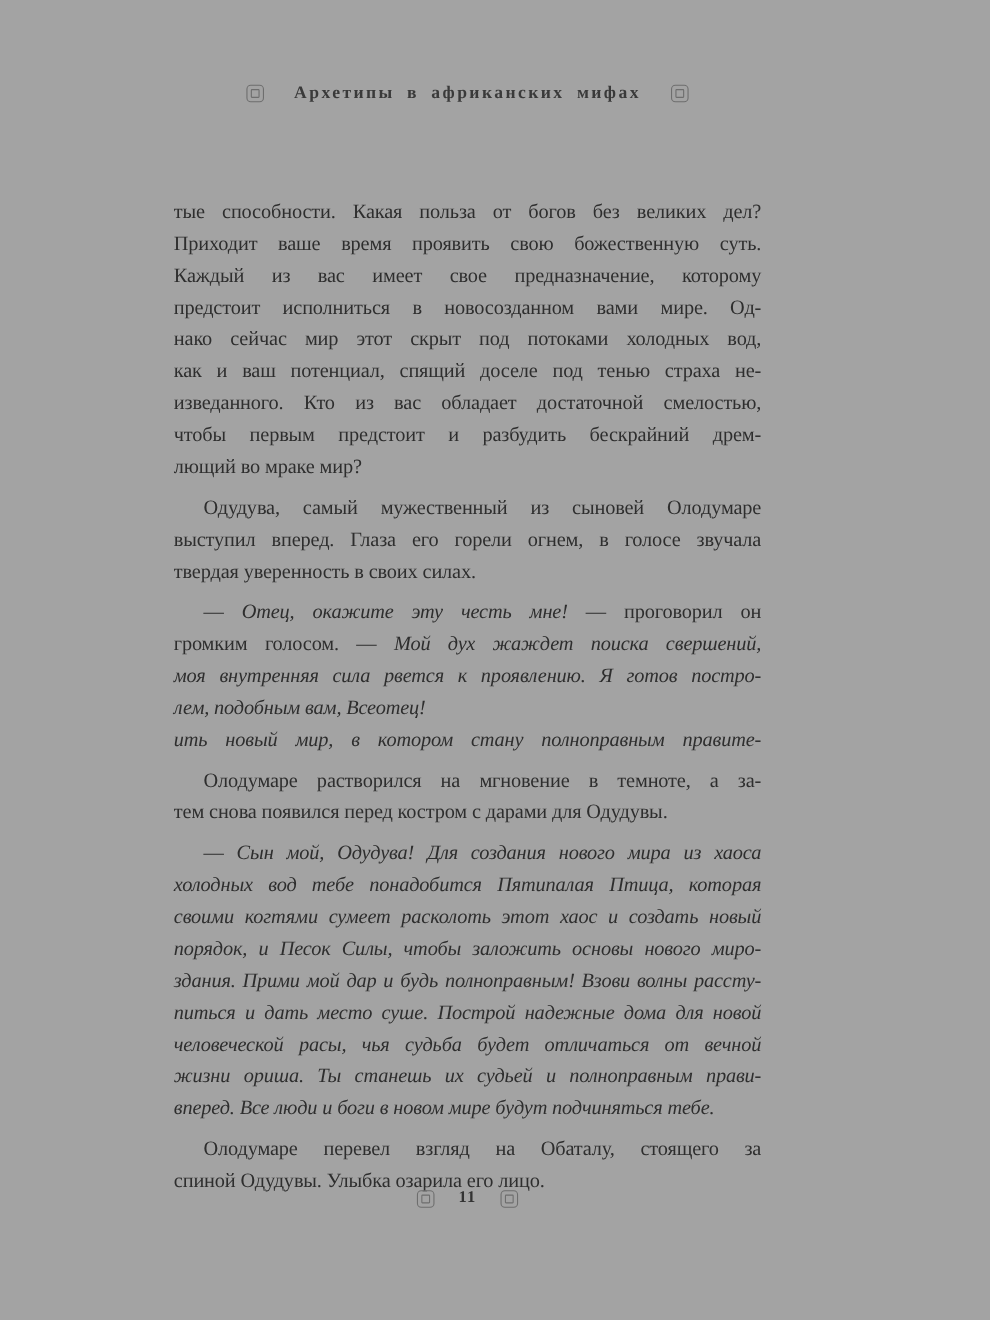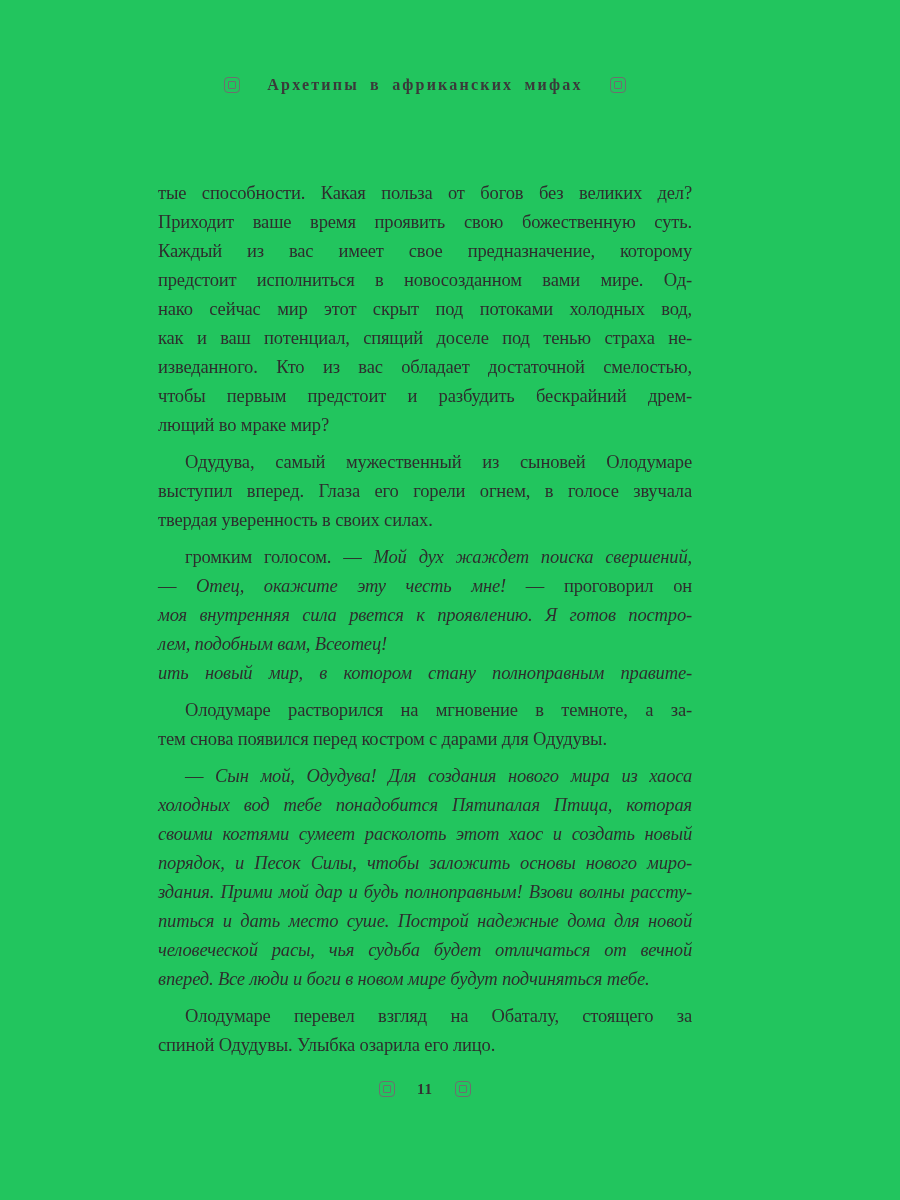--- a/index.html
+++ b/index.html
@@ -4,21 +4,21 @@
 <style>
   html, body {
     margin: 0;
     padding: 0;
     background: #ffffff;
   }
   .page {
     position: relative;
     width: 900px;
     height: 1200px;
-    background: #22c55e;
+    background: #a3a3a3;
     font-family: "Liberation Serif", "DejaVu Serif", serif;
     color: #2e2e2e;
     overflow: hidden;
   }
   
   .running-head {
     position: absolute;
     top: 76px;
     left: 158px;
     width: 534px;
@@ -82,21 +82,21 @@
     font-style: italic;
   }
   
   .page-footer {
     position: absolute;
     top: 1081px;
     left: 158px;
     width: 534px;
     display: flex;
     justify-content: center;
-    align-items: flex-start;
+    align-items: center;
     gap: 22px;
   }
   .page-number {
     font-weight: 700;
     font-size: 15px;
     letter-spacing: 1px;
     color: #333333;
   }
 </style>
 </head>
@@ -121,38 +121,39 @@
         <div class="line"><span class="run">изведанного. Кто из вас обладает достаточной смелостью,</span></div>
         <div class="line"><span class="run">чтобы первым предстоит и разбудить бескрайний дрем-</span></div>
         <div class="line last"><span class="run">лющий во мраке мир?</span></div>
       </div>
       <div class="paragraph indent">
         <div class="line"><span class="run">Одудува, самый мужественный из сыновей Олодумаре</span></div>
         <div class="line"><span class="run">выступил вперед. Глаза его горели огнем, в голосе звучала</span></div>
         <div class="line last"><span class="run">твердая уверенность в своих силах.</span></div>
       </div>
       <div class="paragraph indent">
+        <div class="line"><span class="run">— </span><span class="run italic">Отец, окажите эту честь мне!</span><span class="run"> — проговорил он</span></div>
         <div class="line"><span class="run">громким голосом. — </span><span class="run italic">Мой дух жаждет поиска свершений,</span></div>
-        <div class="line"><span class="run">— </span><span class="run italic">Отец, окажите эту честь мне!</span><span class="run"> — проговорил он</span></div>
         <div class="line"><span class="run italic">моя внутренняя сила рвется к проявлению. Я готов постро-</span></div>
         <div class="line last"><span class="run italic">лем, подобным вам, Всеотец!</span></div>
         <div class="line"><span class="run italic">ить новый мир, в котором стану полноправным правите-</span></div>
       </div>
       <div class="paragraph indent">
         <div class="line"><span class="run">Олодумаре растворился на мгновение в темноте, а за-</span></div>
         <div class="line last"><span class="run">тем снова появился перед костром с дарами для Одудувы.</span></div>
       </div>
       <div class="paragraph indent">
         <div class="line"><span class="run">— </span><span class="run italic">Сын мой, Одудува! Для создания нового мира из хаоса</span></div>
         <div class="line"><span class="run italic">холодных вод тебе понадобится Пятипалая Птица, которая</span></div>
         <div class="line"><span class="run italic">своими когтями сумеет расколоть этот хаос и создать новый</span></div>
         <div class="line"><span class="run italic">порядок, и Песок Силы, чтобы заложить основы нового миро-</span></div>
         <div class="line"><span class="run italic">здания. Прими мой дар и будь полноправным! Взови волны рассту-</span></div>
         <div class="line"><span class="run italic">питься и дать место суше. Построй надежные дома для новой</span></div>
         <div class="line"><span class="run italic">человеческой расы, чья судьба будет отличаться от вечной</span></div>
+        <div class="line"><span class="run italic">жизни ориша. Ты станешь их судьей и полноправным прави-</span></div>
         <div class="line last"><span class="run italic">вперед. Все люди и боги в новом мире будут подчиняться тебе.</span></div>
       </div>
       <div class="paragraph indent">
         <div class="line"><span class="run">Олодумаре перевел взгляд на Обаталу, стоящего за</span></div>
         <div class="line last"><span class="run">спиной Одудувы. Улыбка озарила его лицо.</span></div>
       </div>
     </div>
 
   <div class="page-footer">
     <span class="ornament"></span>

